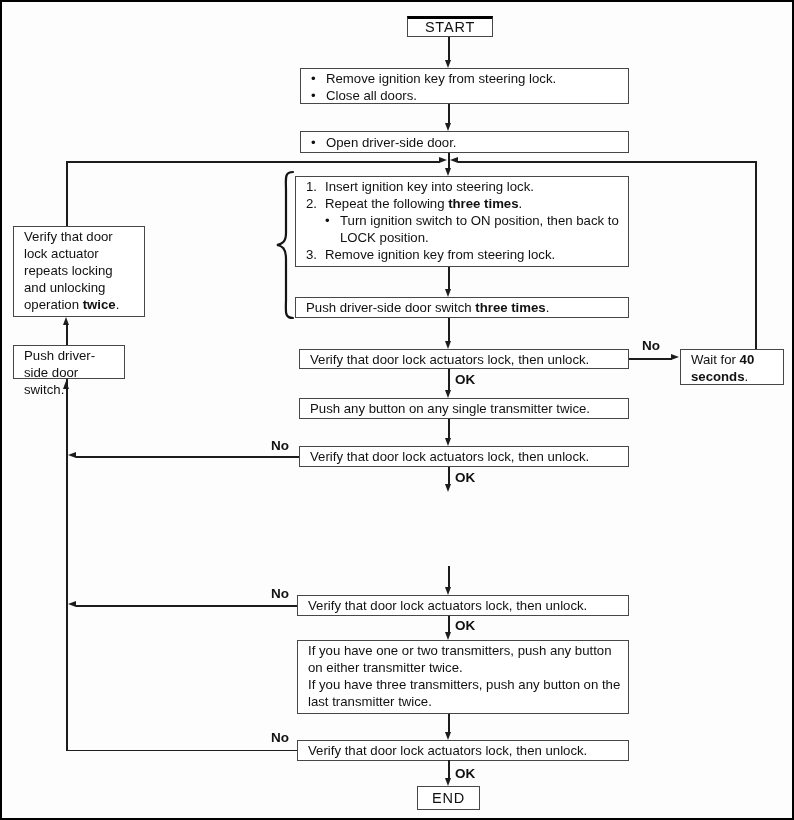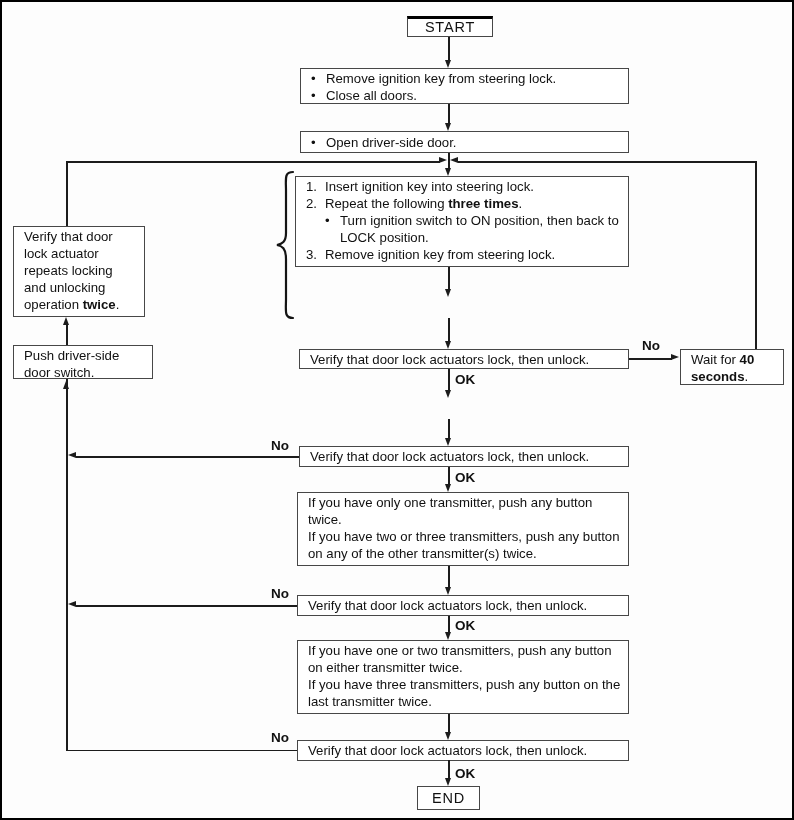--- a/index.html
+++ b/index.html
@@ -65,42 +65,44 @@
       <div class="para indent-1">
         <span class="marker bullet">•</span>
         <span class="ptext"><span>Turn ignition switch to ON position, then back to LOCK position.</span></span>
       </div>
       <div class="para indent-0">
         <span class="marker">3.</span>
         <span class="ptext"><span>Remove ignition key from steering lock.</span></span>
       </div>
     </div>
 
+  <div class="node vcenter" style="left:293px;top:295px;width:334px;height:21px">
+      <div class="para indent-0">
+        <span class="ptext"><span>Push driver-side door switch </span><b>three times</b><span>.</span></span>
+      </div>
+    </div>
 
   <div class="node vcenter" style="left:297px;top:347px;width:330px;height:20px">
       <div class="para indent-0">
         <span class="ptext"><span>Verify that door lock actuators lock, then unlock.</span></span>
       </div>
     </div>
 
+  <div class="node vcenter" style="left:297px;top:396px;width:330px;height:21px">
+      <div class="para indent-0">
+        <span class="ptext"><span>Push any button on any single transmitter twice.</span></span>
+      </div>
+    </div>
 
   <div class="node vcenter" style="left:297px;top:444px;width:330px;height:21px">
       <div class="para indent-0">
         <span class="ptext"><span>Verify that door lock actuators lock, then unlock.</span></span>
       </div>
     </div>
 
-  <div class="node" style="left:295px;top:490px;width:332px;height:74px">
-      <div class="para indent-0">
-        <span class="ptext"><span>If you have only one transmitter, push any button twice.</span></span>
-      </div>
-      <div class="para indent-0">
-        <span class="ptext"><span>If you have two or three transmitters, push any button on any of the other transmitter(s) twice.</span></span>
-      </div>
-    </div>
 
   <div class="node vcenter" style="left:295px;top:593px;width:332px;height:21px">
       <div class="para indent-0">
         <span class="ptext"><span>Verify that door lock actuators lock, then unlock.</span></span>
       </div>
     </div>
 
   <div class="node" style="left:295px;top:638px;width:332px;height:74px">
       <div class="para indent-0">
         <span class="ptext"><span>If you have one or two transmitters, push any button on either transmitter twice.</span></span>
@@ -117,21 +119,21 @@
     </div>
 
   <div class="node terminal" style="left:415px;top:784px;width:63px;height:24px">END</div>
 
   <div class="node" style="left:11px;top:224px;width:132px;height:91px">
       <div class="para indent-0">
         <span class="ptext"><span>Verify that door lock actuator repeats locking and unlocking operation </span><b>twice</b><span>.</span></span>
       </div>
     </div>
 
-  <div class="node" style="left:11px;top:343px;width:140px;height:34px">
+  <div class="node" style="left:11px;top:343px;width:112px;height:34px">
       <div class="para indent-0">
         <span class="ptext"><span>Push driver-side door switch.</span></span>
       </div>
     </div>
 
   <div class="node" style="left:678px;top:347px;width:104px;height:36px">
       <div class="para indent-0">
         <span class="ptext"><span>Wait for </span><b>40 seconds</b><span>.</span></span>
       </div>
     </div>

